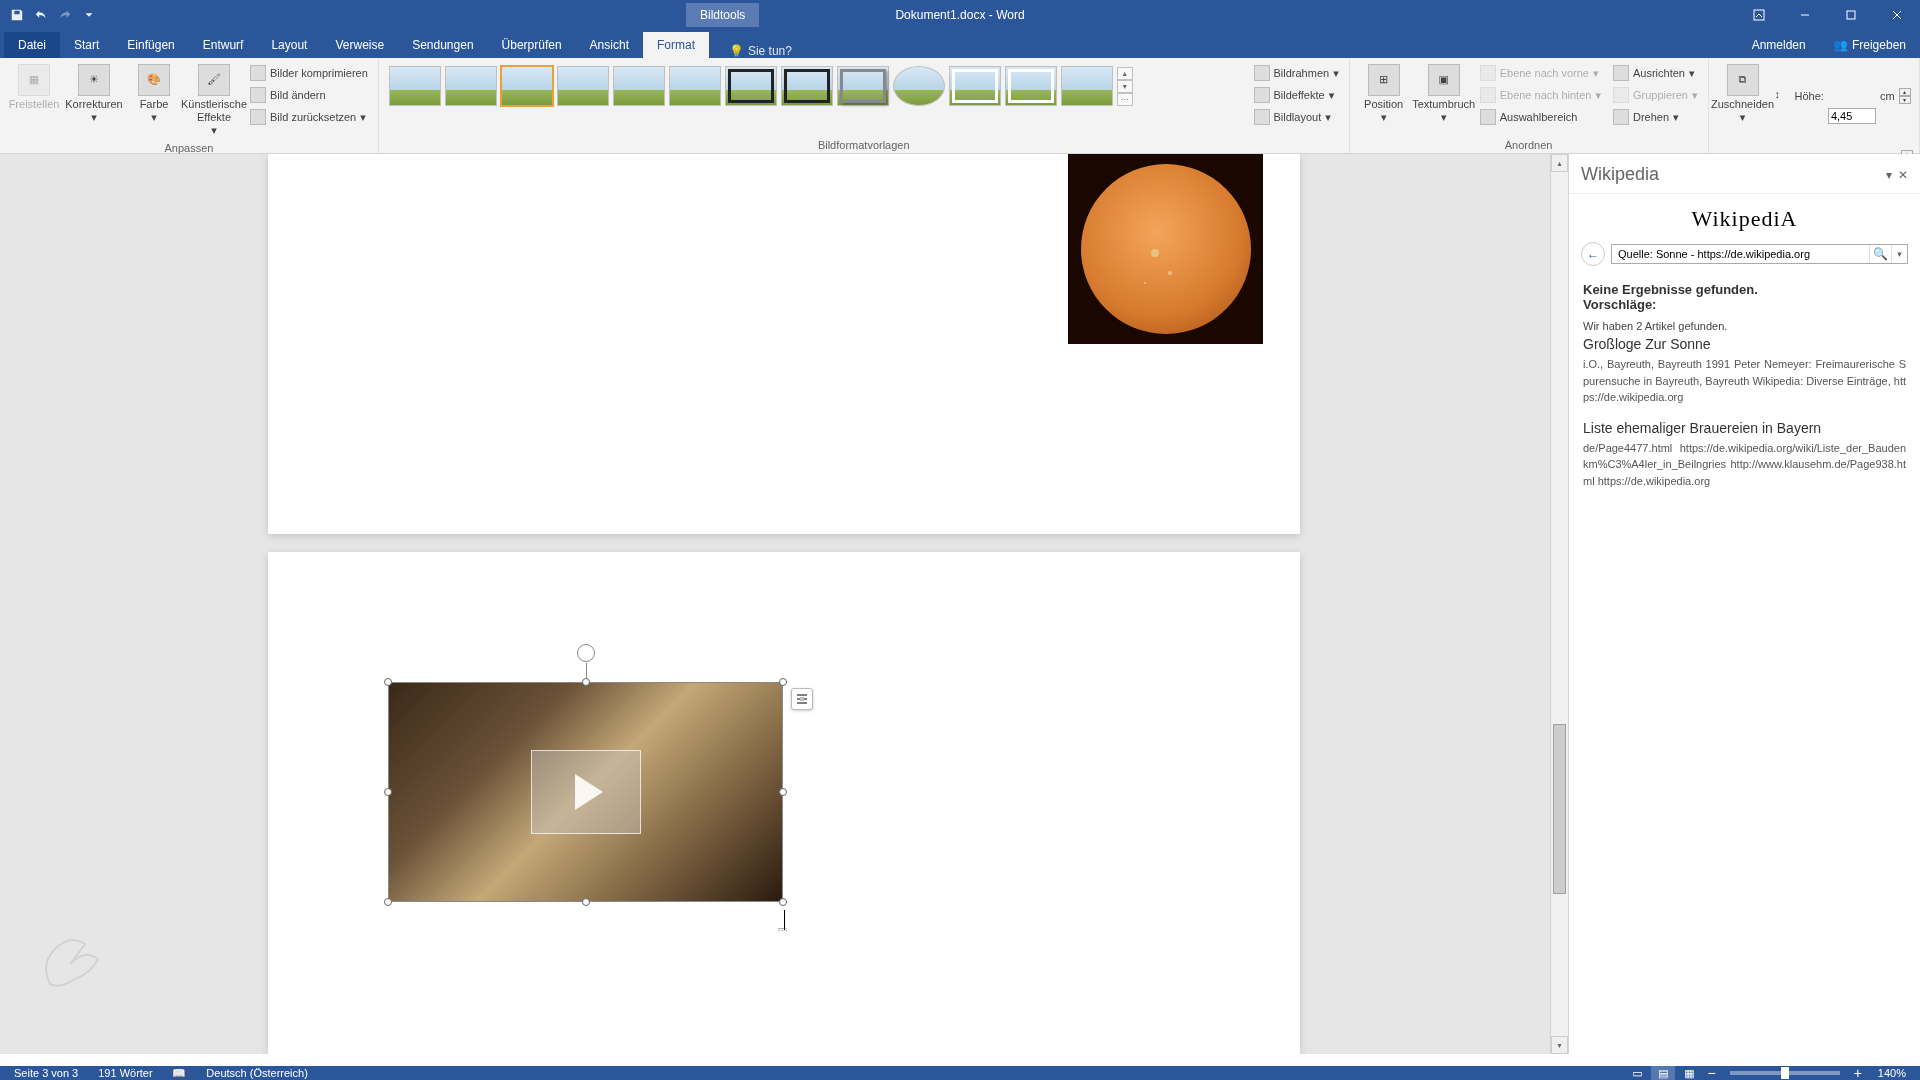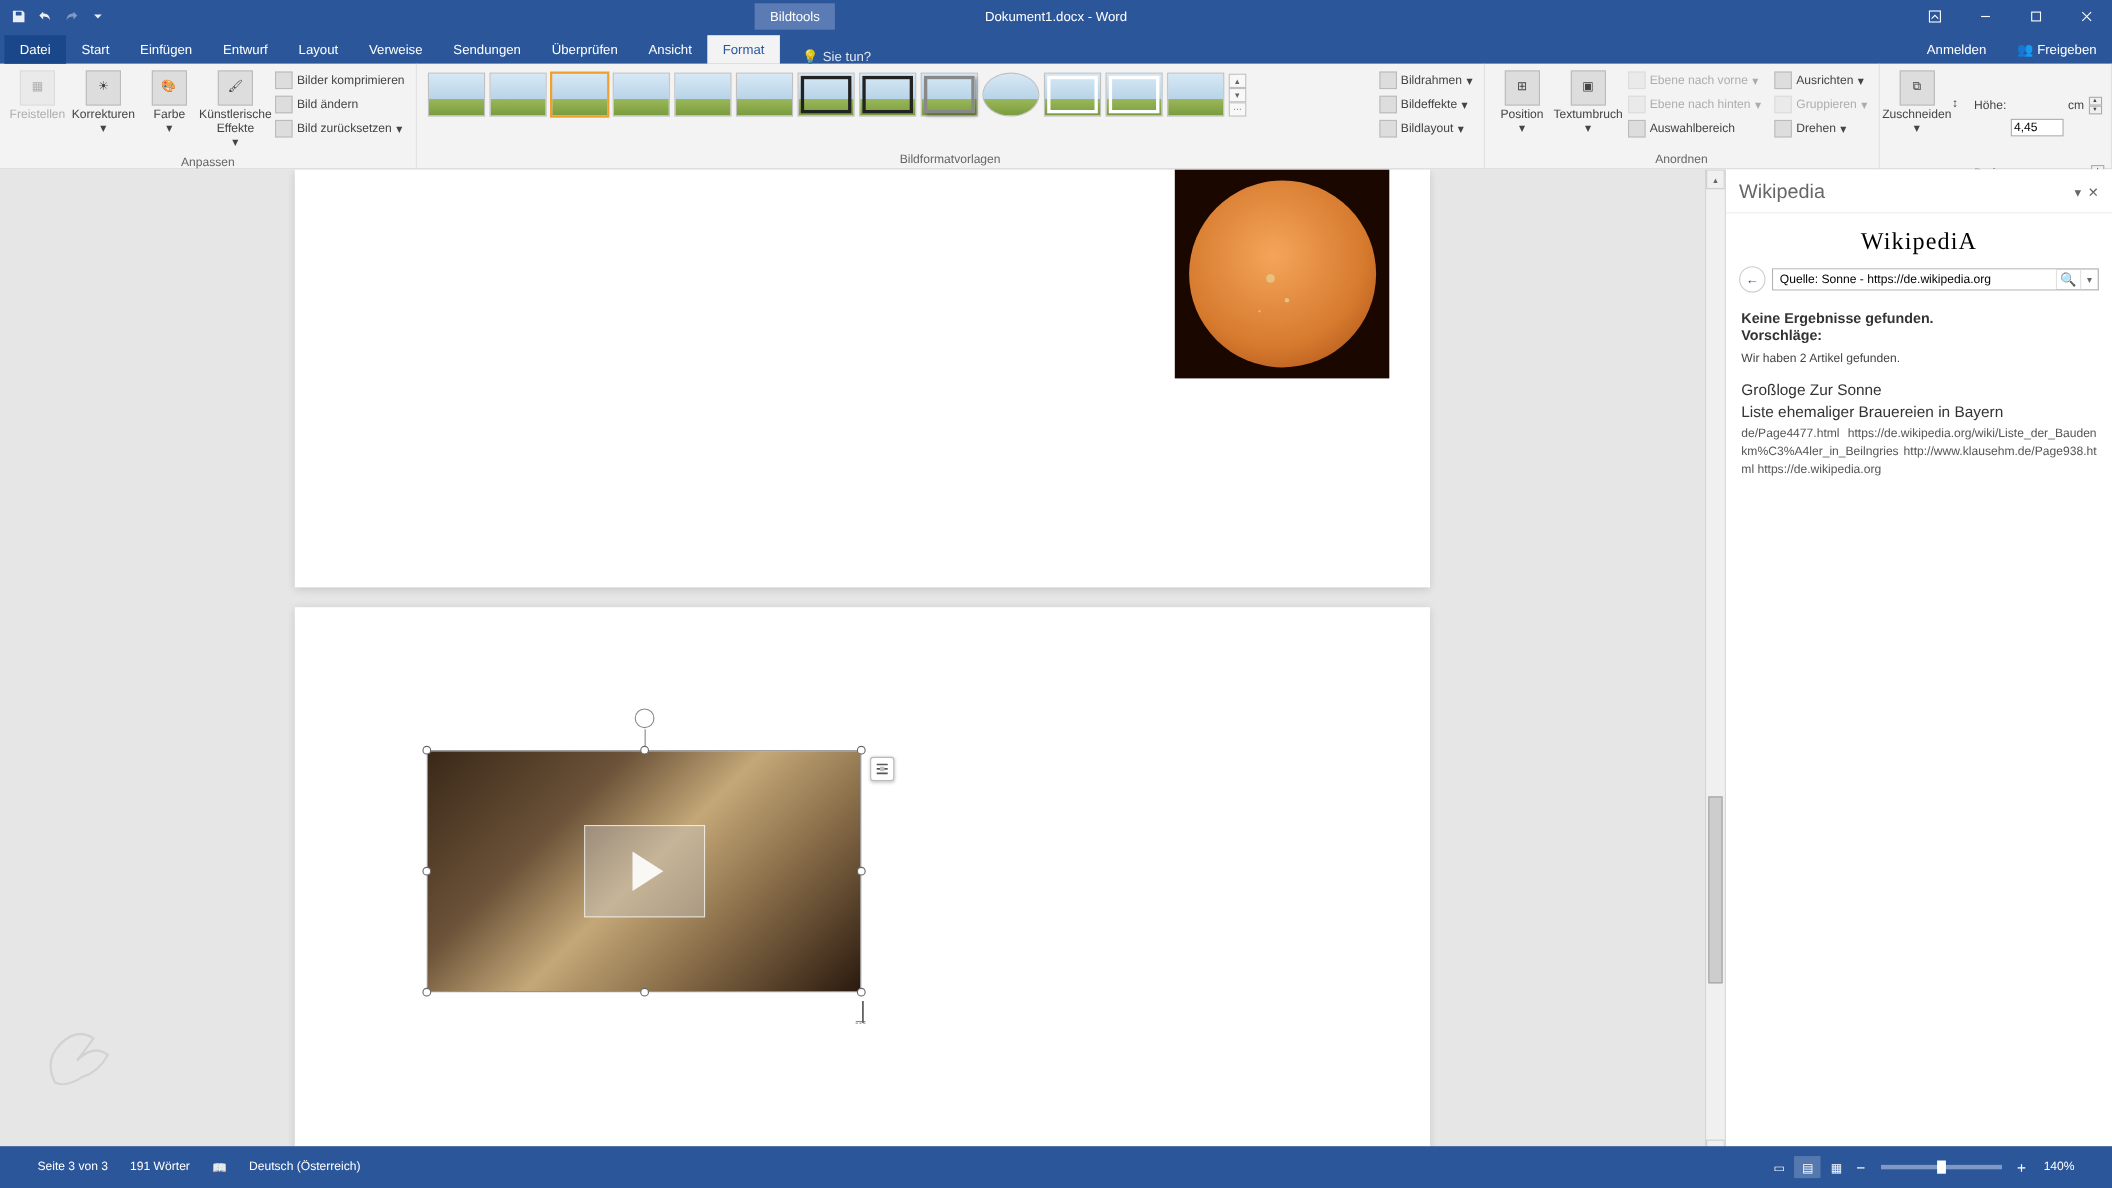--- a/index.html
+++ b/index.html
@@ -98,26 +98,26 @@
 .wiki-logo { text-align:center; padding: 12px 0 10px; font-family: 'Times New Roman', serif; font-size: 22px; letter-spacing: 1px;}
 .wiki-search { display:flex; padding: 0 12px 12px; gap:6px; align-items:center;}
 .wiki-back { width:24px;height:24px;border:1px solid #ccc;border-radius:50%;display:flex;align-items:center;justify-content:center;cursor:pointer;color:#2b579a;}
 .wiki-input-wrap { flex:1; display:flex; border:1px solid #ababab;}
 .wiki-input-wrap input { flex:1; border:none; padding:3px 6px; font-size:11px; outline:none;}
 .wiki-input-wrap .sbtn { width:22px; display:flex;align-items:center;justify-content:center;border-left:1px solid #e0e0e0;cursor:pointer;}
 .wiki-input-wrap .dbtn { width:16px; display:flex;align-items:center;justify-content:center;border-left:1px solid #e0e0e0;cursor:pointer;font-size:9px;color:#666;}
 .wiki-body { padding: 4px 14px; overflow:auto; }
 .wiki-body .noresult { font-weight: bold; font-size: 13px; color:#333; }
 .wiki-body .sugg { font-weight: bold; font-size: 13px; color:#333; margin-bottom:8px;}
-.wiki-body .found { font-size: 11px; color:#444; margin-bottom:14px;}
+.wiki-body .found { font-size: 11px; color:#444; margin-bottom:4px;}
 .wiki-result .rt { font-size: 14px; font-weight: normal; color:#333; margin-bottom:4px; cursor:pointer;}
 .wiki-result .rd { font-size: 11px; color:#555; line-height:1.5; text-align:justify; margin-bottom:14px; word-break:break-all;}
 
 
-.statusbar { position:absolute; bottom:0; left:0; right:0; height:38px; background:#2b579a; color:#fff; font-size:11px; display:flex; align-items:center; padding:0 24px;}
+.statusbar { position:absolute; bottom:0; left:0; right:0; height:14px; background:#2b579a; color:#fff; font-size:11px; display:flex; align-items:center; padding:0 4px;}
 .statusbar .sb-item { padding: 0 10px; cursor:pointer;}
 .statusbar .sb-right { margin-left:auto; display:flex; align-items:center; gap:2px;}
 .statusbar .view-btn { width:24px;height:20px;display:flex;align-items:center;justify-content:center;cursor:pointer;}
 .statusbar .view-btn.active{background:rgba(255,255,255,0.2);}
 .statusbar .zoom-slider { width:110px;height:4px;background:rgba(255,255,255,0.4);position:relative;margin:0 8px;cursor:pointer;}
 .statusbar .zoom-slider .zt{position:absolute;top:-4px;left:50%;width:8px;height:12px;background:#fff;margin-left:-4px;}
 .statusbar .zbtn{cursor:pointer;padding:0 4px;font-size:14px;}
 
 .watermark { position:absolute; left:30px; bottom:50px; width:80px; height:80px; opacity:0.15;}
 .watermark svg{width:100%;height:100%;stroke:#666;fill:none;stroke-width:2;}
@@ -426,20 +426,21 @@
         <div class="sbtn">🔍</div>
         <div class="dbtn">▾</div>
       </div>
     </div>
     <div class="wiki-body">
       <div class="noresult">Keine Ergebnisse gefunden.</div>
       <div class="sugg">Vorschläge:</div>
       <div class="found">Wir haben 2 Artikel gefunden.</div>
       <div class="wiki-result">
         <div class="rt">Großloge Zur Sonne</div>
+        <div class="rd">i.O., Bayreuth, Bayreuth 1991 Peter Nemeyer: Freimaurerische Spurensuche in Bayreuth, Bayreuth Wikipedia: Diverse Einträge, https://de.wikipedia.org</div>
       </div>
       <div class="wiki-result">
         <div class="rt">Liste ehemaliger Brauereien in Bayern</div>
         <div class="rd">de/Page4477.html https://de.wikipedia.org/wiki/Liste_der_Baudenkm%C3%A4ler_in_Beilngries http://www.klausehm.de/Page938.html https://de.wikipedia.org</div>
       </div>
     </div>
   </div>
 </div>
 
 <div class="statusbar">

